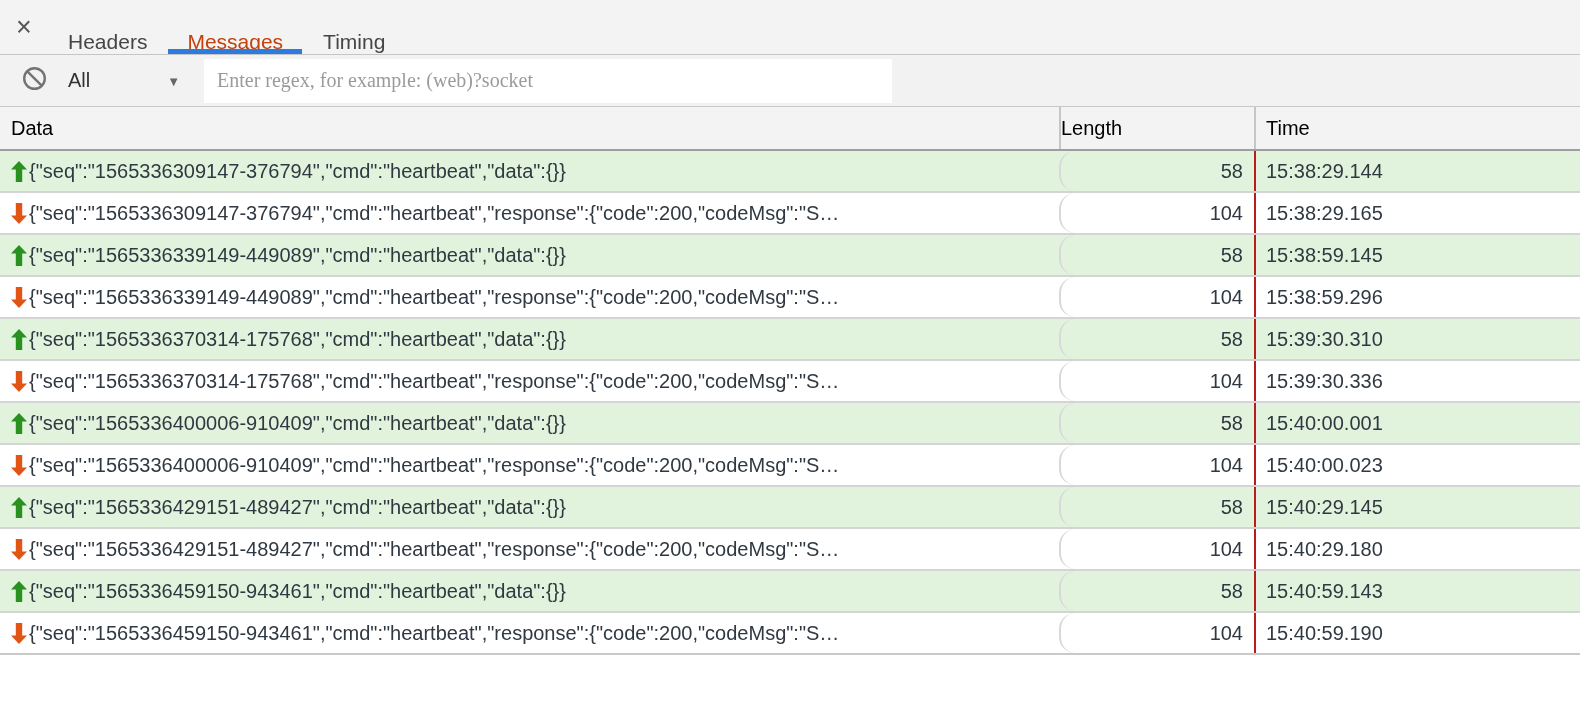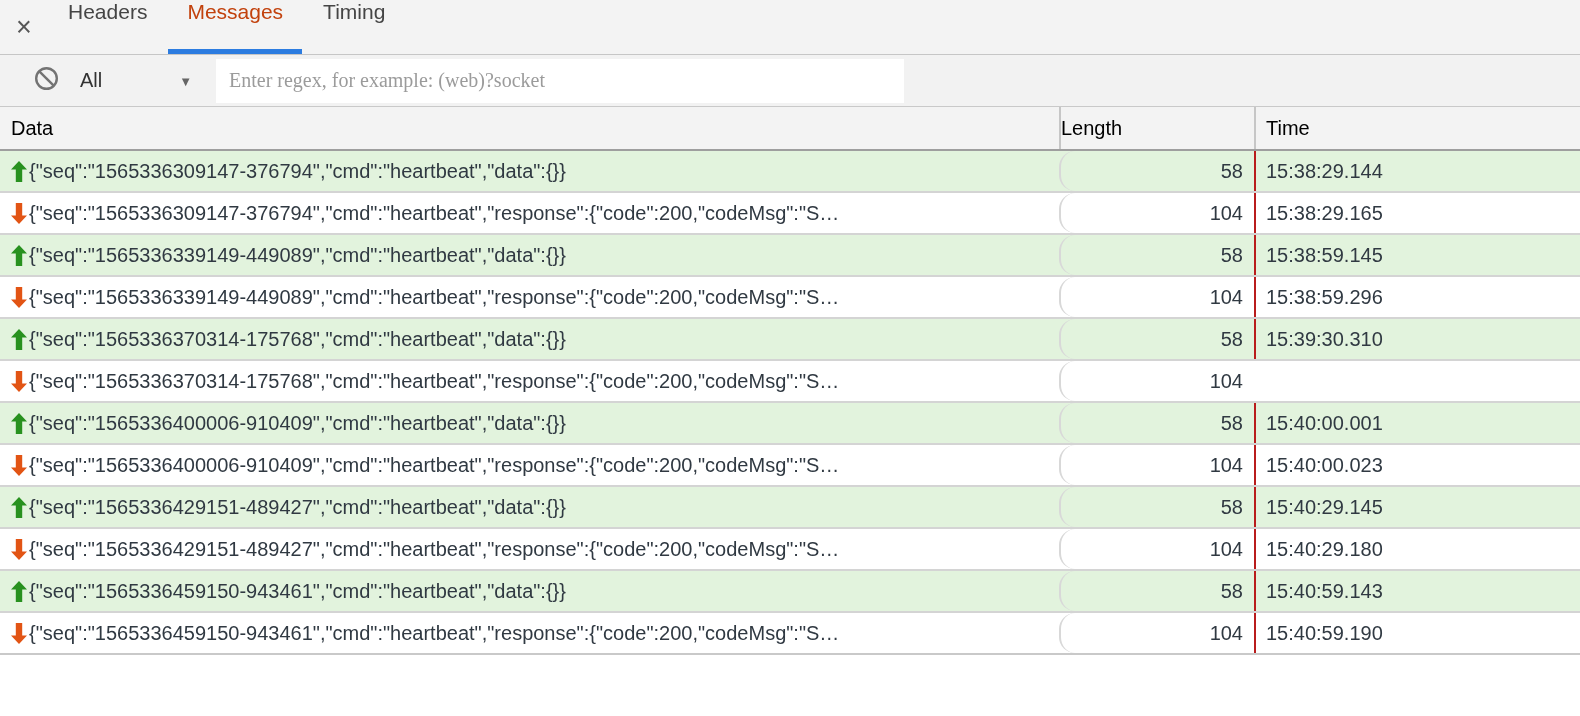--- a/index.html
+++ b/index.html
@@ -21,39 +21,39 @@
     align-items: stretch;
   }
   .close-btn {
     width: 48px;
     display: flex; align-items: center; justify-content: center;
     font-size: 27px; color: #565656;
     cursor: pointer;
   }
   .tab {
     padding: 0 20px;
-    display: flex; align-items: flex-start;
+    display: flex; align-items: flex-end;
     font-size: 21px; color: #454545;
     position: relative;
     cursor: pointer;
   }
   .tab.active { color: #c2410c; }
   .tab.active::after {
     content: "";
     position: absolute; left: 1px; right: 1px; bottom: 0;
     height: 5px;
     background: var(--accent, #2c7ce0);
   }
 
   
   .filterbar {
     height: 52px;
     background: #f2f2f2;
     border-bottom: 1px solid #c9c9c9;
-    display: flex; align-items: center; padding-left: 12px;
+    display: flex; align-items: center;
   }
   .block-btn {
     margin-left: 21px;
     width: 26px; height: 26px;
     display: flex; align-items: center; justify-content: center;
     cursor: pointer;
   }
   .type-select {
     margin-left: 21px;
     width: 112px;
@@ -229,20 +229,21 @@
     <div class="row received">
       <div class="cell cell-data">
         <span class="dir-arrow">
           <svg width="16" height="21" viewBox="0 0 16 21">
             <path d="M8 21 L0 12.5 H4.8 V0 H11.2 V12.5 H16 Z" fill="#e25414"></path>
           </svg>
         </span>
         <span class="msg-text">{"seq":"1565336370314-175768","cmd":"heartbeat","response":{"code":200,"codeMsg":"S…</span>
       </div>
       <div class="cell cell-length">104</div>
+      <div class="cell cell-time">15:39:30.336</div>
     </div>
     <div class="row sent">
       <div class="cell cell-data">
         <span class="dir-arrow">
           <svg width="16" height="21" viewBox="0 0 16 21">
             <path d="M8 0 L16 8.5 H11.2 V21 H4.8 V8.5 H0 Z" fill="#28911f"></path>
           </svg>
         </span>
         <span class="msg-text">{"seq":"1565336400006-910409","cmd":"heartbeat","data":{}}</span>
       </div>

